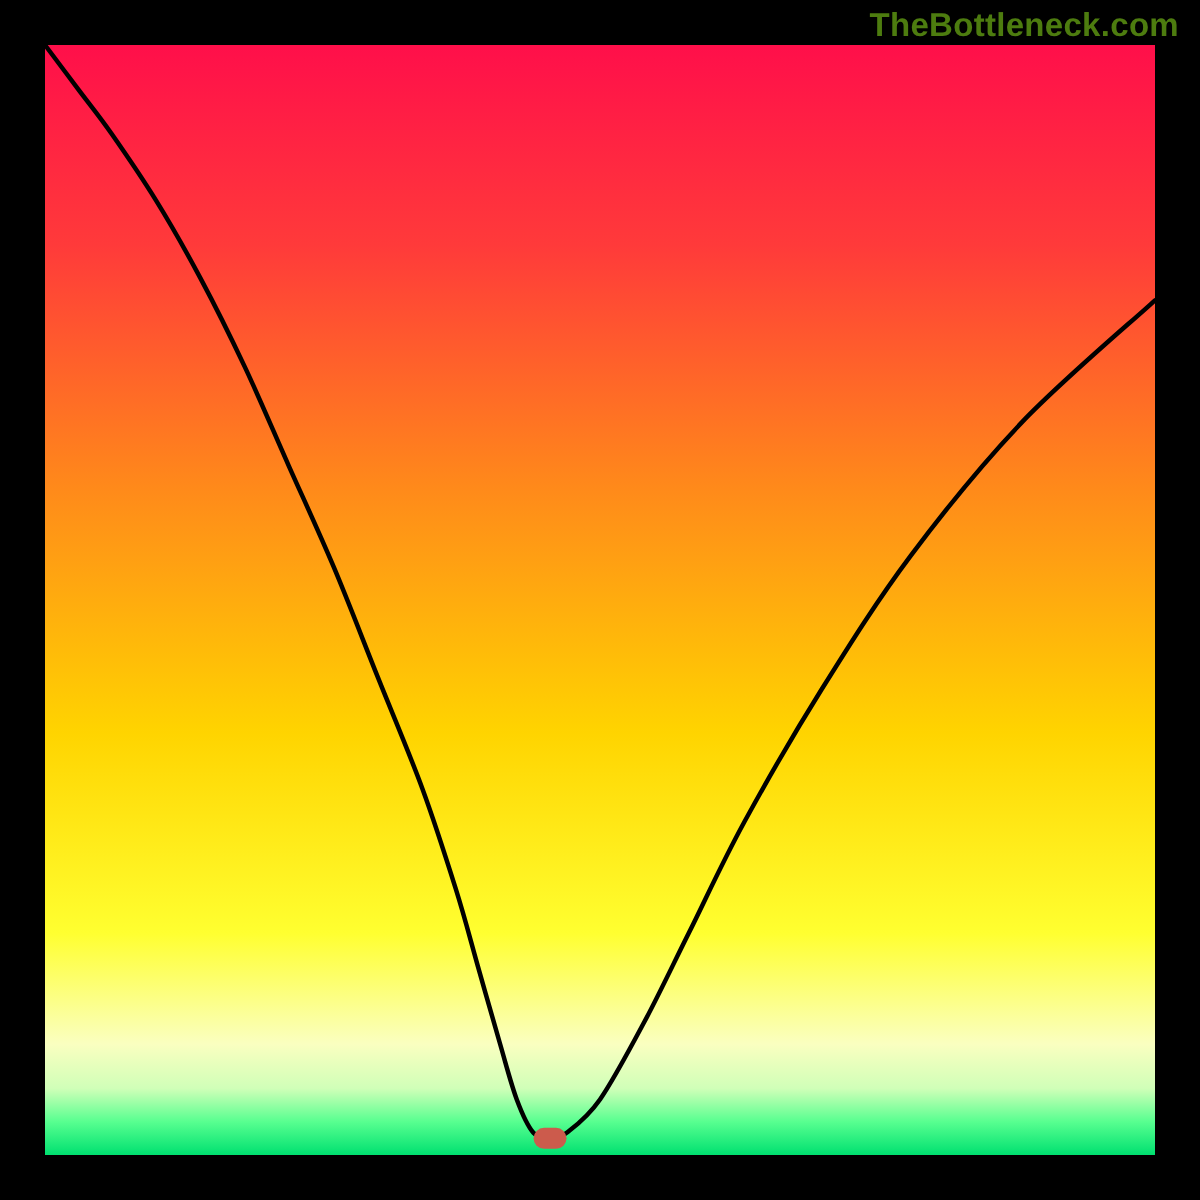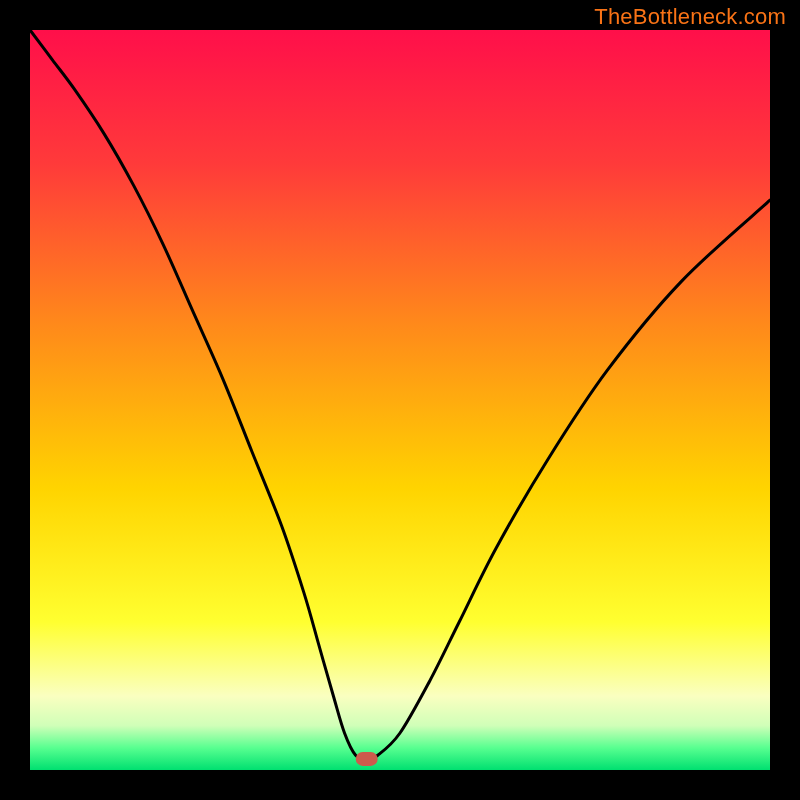--- a/index.html
+++ b/index.html
@@ -13,23 +13,23 @@
   .frame {
     position: relative;
     width: 800px;
     height: 800px;
     background: #000;
   }
   .watermark {
     position: absolute;
     top: 4px;
     right: 14px;
-    color: #f97316;
+    color: #4d7c0f;
     font-size: 22px;
-    font-weight: normal;
+    font-weight: bold;
     letter-spacing: 0.2px;
     z-index: 5;
   }
   svg.plot {
     position: absolute;
     left: 0;
     top: 0;
   }
 </style>
 </head>

